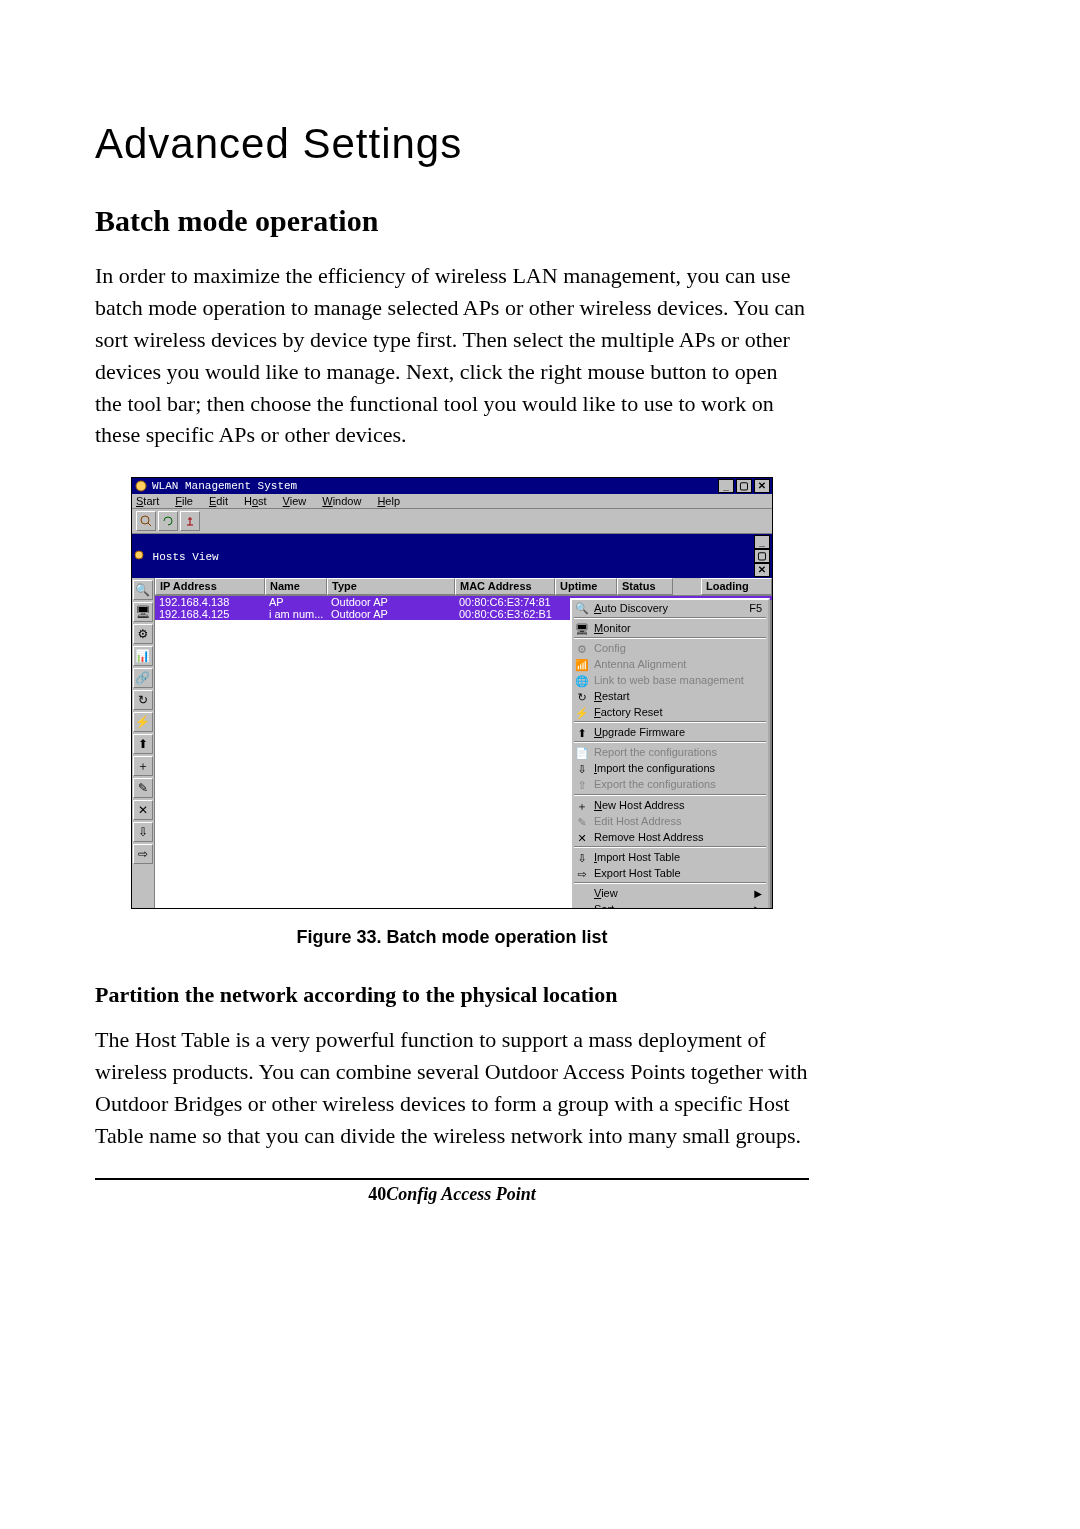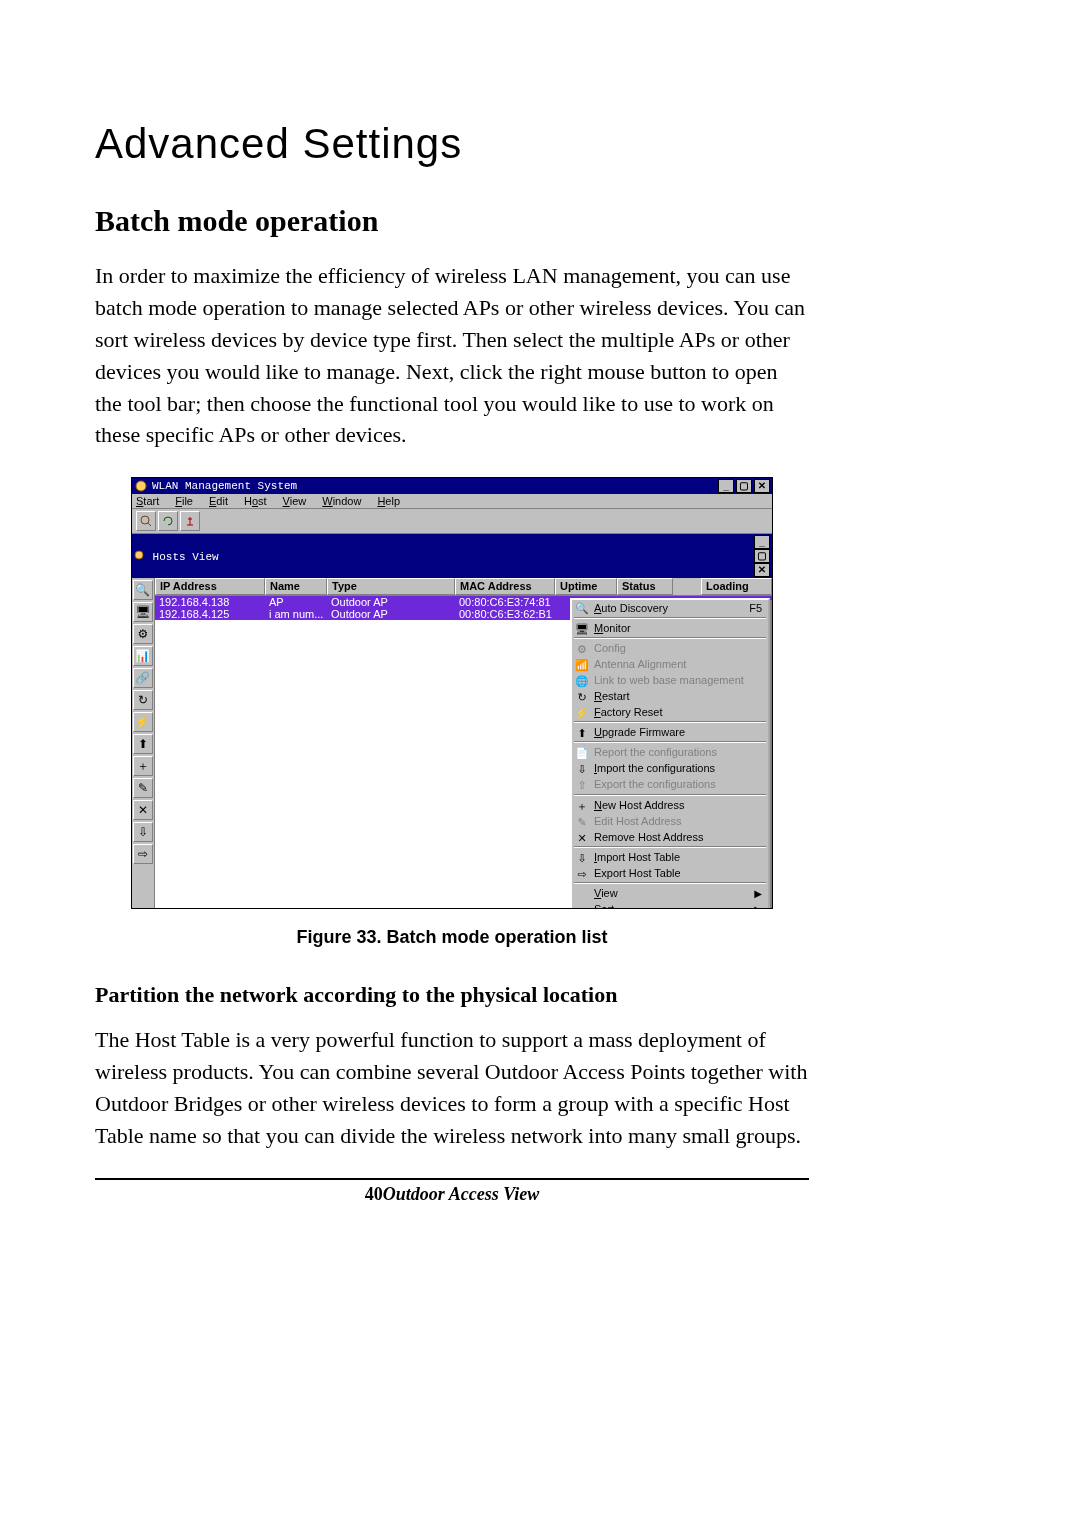--- a/index.html
+++ b/index.html
@@ -399,16 +399,16 @@
 
   </div>
 
   <div class="figure-caption">Figure 33.  Batch mode operation list</div>
 
   <h3 class="subsection">Partition the network according to the physical location</h3>
   <p class="body">The Host Table is a very powerful function to support a mass deployment of wireless products. You can combine several Outdoor Access Points together with Outdoor Bridges or other wireless devices to form a group with a specific Host Table name so that you can divide the wireless network into many small groups.</p>
 
   <div class="footer">
     <span class="pg">40</span>
-    <span class="ft">Outdoor Access View</span>
+    <span class="ft">Config Access Point</span>
   </div>
 
 </div>
 
 </body></html>

